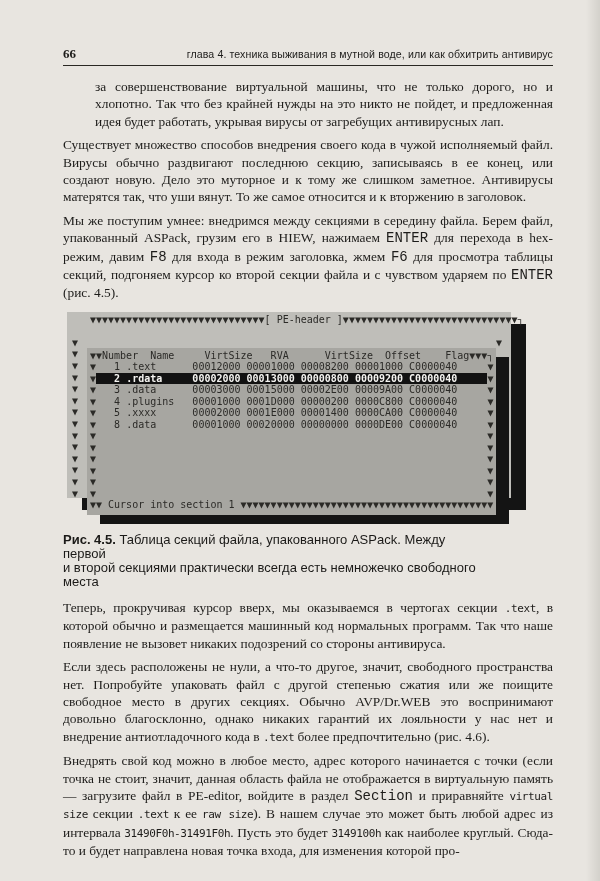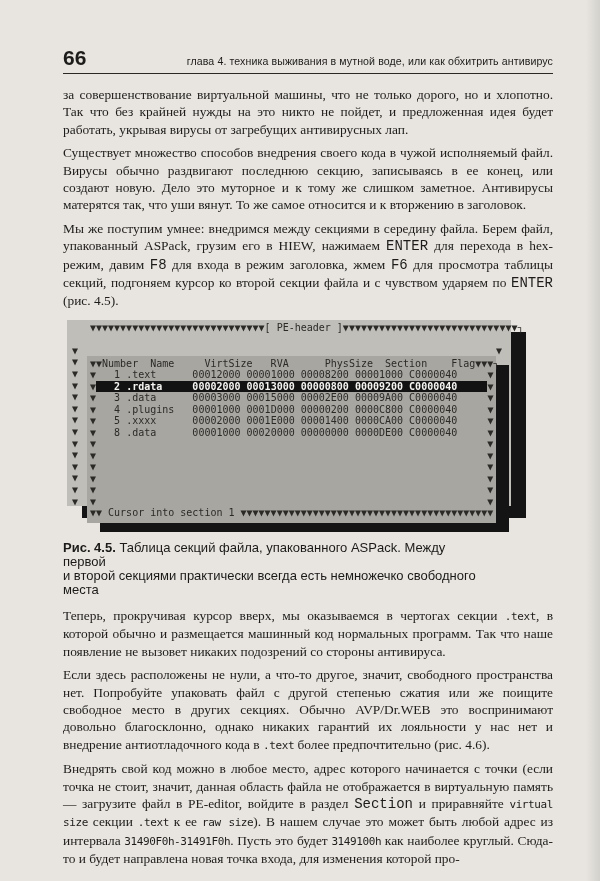--- a/index.html
+++ b/index.html
@@ -10,28 +10,28 @@
   }
   body::after{ 
     content:"";position:absolute;top:0;right:0;width:14px;height:881px;
     background:linear-gradient(to left,#d3d1cb,rgba(211,209,203,0));pointer-events:none;
   }
   .content{position:absolute;left:63px;top:46px;width:490px;}
   .pagehead{
     display:flex;justify-content:space-between;align-items:baseline;
     border-bottom:1.6px solid #2a2823;padding-bottom:3px;
   }
-  .pageno{font-weight:bold;font-size:21px;font-family:Liberation Sans, sans-serif;}
+  .pageno{font-weight:bold;font-size:13px;font-family:Liberation Serif, serif;}
   .chap{font-family:"Liberation Sans",sans-serif;font-size:10.6px;letter-spacing:.1px;}
   .chap b{font-weight:normal;}
   p.body{
     margin:0 0 6px 0;font-size:13.4px;line-height:17.4px;text-align:justify;
     text-justify:inter-word;
   }
-  p.first{margin-top:12px;}
+  p.first{margin-top:12px;margin-left:32px;}
   .kbd{font-family:Liberation Mono, monospace;font-size:14px;}
   .mono{font-family:"DejaVu Sans Mono",monospace;font-size:11px;letter-spacing:-.4px;}
   
   .fig{position:relative;height:212px;margin:10px 0 9px 4px;}
   .winouter{
     position:absolute;left:0;top:0;width:444px;height:186px;
     background:var(--figure_outer_bg,#bfbeb9);
     box-shadow:15px 12px 0 0 var(--shadow,#141414);
     font-family:"DejaVu Sans Mono",monospace;font-size:10px;line-height:11.6px;
     color:var(--figure_text,#2b2a27);
@@ -82,21 +82,21 @@
 ▼
 ▼
 ▼
 ▼
 ▼
 ▼
 ▼
 ▼</div>
       <div class="vright" id="vright">▼</div>
       <div class="wininner" id="table-lines">
-          <div class="tline">▼▼Number  Name     VirtSize   RVA      PhysSize  Section    Flag▼▼▼┐</div>
+          <div class="tline">▼▼Number  Name     VirtSize   RVA      VirtSize  Offset    Flag▼▼▼┐</div>
           <div class="tline"><span>▼</span><span>   1 .text      00012000 00001000 00008200 00001000 C0000040     </span><span>▼</span></div>
           <div class="tline"><span>▼</span><span class="hl">   2 .rdata     00002000 00013000 00000800 00009200 C0000040     </span><span>▼</span></div>
           <div class="tline"><span>▼</span><span>   3 .data      00003000 00015000 00002E00 00009A00 C0000040     </span><span>▼</span></div>
           <div class="tline"><span>▼</span><span>   4 .plugins   00001000 0001D000 00000200 0000C800 C0000040     </span><span>▼</span></div>
           <div class="tline"><span>▼</span><span>   5 .xxxx      00002000 0001E000 00001400 0000CA00 C0000040     </span><span>▼</span></div>
           <div class="tline"><span>▼</span><span>   8 .data      00001000 00020000 00000000 0000DE00 C0000040     </span><span>▼</span></div>
           <div class="tline">▼                                                                 ▼</div>
           <div class="tline">▼                                                                 ▼</div>
           <div class="tline">▼                                                                 ▼</div>
           <div class="tline">▼                                                                 ▼</div>

